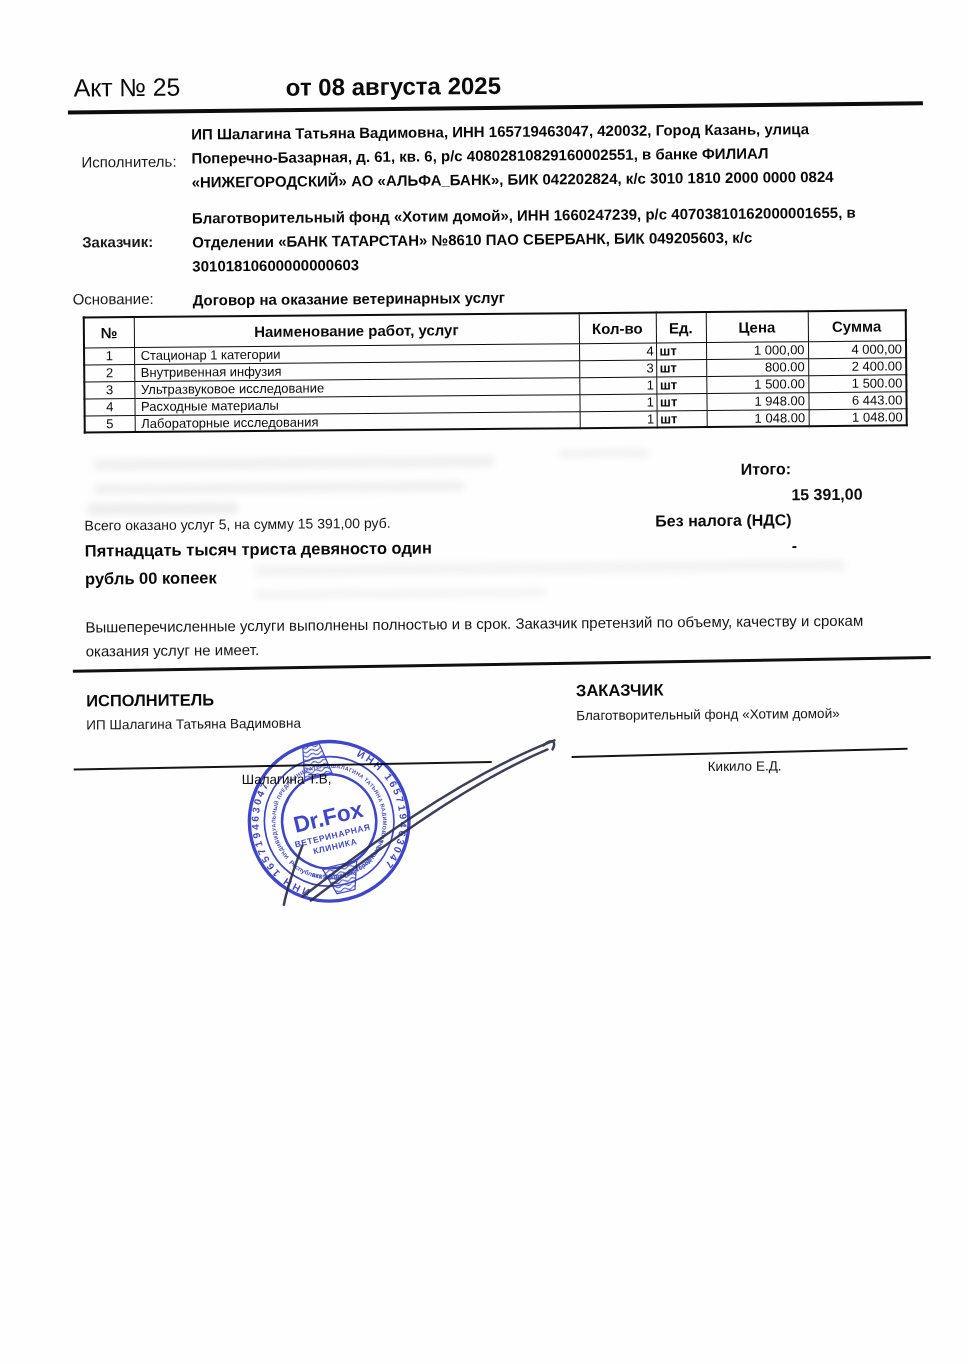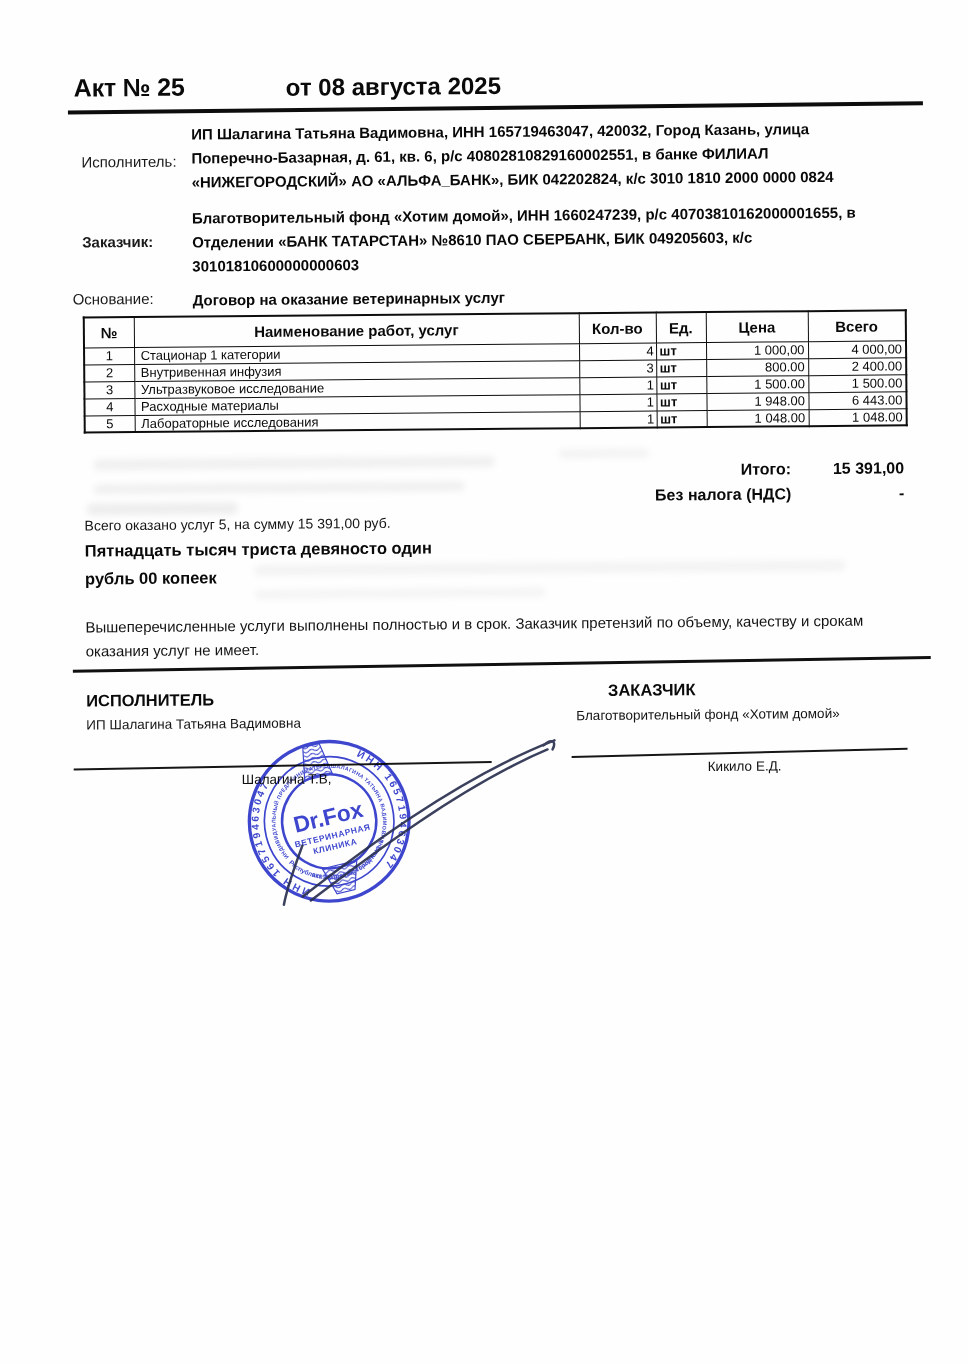--- a/index.html
+++ b/index.html
@@ -2,21 +2,21 @@
 <html><head>
 <meta charset="utf-8">
 <style>
   * { margin:0; padding:0; box-sizing:border-box; }
   html,body { width:968px; height:1364px; background:#fff; }
   body { font-family:"Liberation Sans", sans-serif; color:#141414; position:relative; overflow:hidden; }
   .sheet { position:absolute; inset:0; background:#fefefe; }
   .doc { position:absolute; inset:0; transform:rotate(-0.5deg); transform-origin:50% 42%; }
 
   
-  .title { position:absolute; left:78px; top:70px; font-size:25px; font-weight:bold; letter-spacing:-0.2px; color:#0a0a0a; }
+  .title { position:absolute; left:78px; top:70px; font-size:25px; font-weight:normal; letter-spacing:-0.2px; color:#0a0a0a; }
   .date  { position:absolute; left:290px; top:72px; font-size:24px; font-weight:bold; color:#0a0a0a; }
   .head-rule { position:absolute; left:72px; top:106px; width:855px; height:4px; background:#0d0d0d; transform:rotate(-0.12deg); }
 
   
   .p-label { position:absolute; font-size:15px; color:#1a1a1a; }
   .p-value { position:absolute; left:195px; width:730px; font-size:15px; font-weight:bold; line-height:24px; color:#090909; }
   .p-value div { white-space:nowrap; }
 
   
   .svc-table { position:absolute; left:85px; top:313px; border-collapse:collapse; table-layout:fixed; width:822px;
@@ -28,21 +28,21 @@
   .c-num  { text-align:center; }
   .c-name { text-align:left; padding-left:6px !important; }
   .c-qty  { text-align:right; padding-right:2px !important; }
   .c-unit { text-align:left;font-weight:bold; }
   .c-money{ text-align:right; }
 
   
   .totals { position:absolute; left:560px; top:459px; width:345px; font-weight:bold; font-size:16px; color:#0a0a0a; }
   .t-row { display:flex; line-height:25px; }
   .t-label { width:232px; text-align:right; }
-  .t-value { width:113px; text-align:right; }
+  .t-value { width:113px; text-align:left;margin-top:26px; }
 
   
   .sum-line   { position:absolute; left:85px; top:514px; font-size:14px; color:#161616; }
   .words-1    { position:absolute; left:85px; top:538px; font-size:16.5px; font-weight:bold; color:#0a0a0a; }
   .words-2    { position:absolute; left:85px; top:566px; font-size:16.5px; font-weight:bold; color:#0a0a0a; }
 
   .disclaimer { position:absolute; left:85px; top:612px; width:822px; font-size:15px; line-height:24px; color:#141414; }
 
   .sep-rule { position:absolute; left:72px; top:663px; width:858px; height:3.4px; background:#101010; transform:rotate(-0.42deg); }
 
@@ -99,21 +99,21 @@
           <col style="width:102px">
           <col style="width:98px">
       </colgroup>
       <thead>
         <tr>
           <th>№</th>
           <th>Наименование работ, услуг</th>
           <th>Кол-во</th>
           <th>Ед.</th>
           <th>Цена</th>
-          <th>Всего</th>
+          <th>Сумма</th>
         </tr>
       </thead>
       <tbody>
         <tr>
           <td class="c-num">1</td>
           <td class="c-name">Стационар 1 категории</td>
           <td class="c-qty">4</td>
           <td class="c-unit">шт</td>
           <td class="c-money">1 000,00</td>
           <td class="c-money">4 000,00</td>
@@ -165,21 +165,21 @@
     </div>
 
     <div class="sum-line">Всего оказано услуг 5, на сумму 15 391,00 руб.</div>
     <div class="words-1">Пятнадцать тысяч триста девяносто один</div>
     <div class="words-2">рубль 00 копеек</div>
 
     <div class="disclaimer">Вышеперечисленные услуги выполнены полностью и в срок. Заказчик претензий по объему, качеству и срокам оказания услуг не имеет.</div>
     <div class="sep-rule"></div>
 
     <div class="f-title" style="left:85px; top:688px;">ИСПОЛНИТЕЛЬ</div>
-    <div class="f-title" style="left:575px; top:682px;margin-left:32px;">ЗАКАЗЧИК</div>
+    <div class="f-title" style="left:575px; top:682px;">ЗАКАЗЧИК</div>
     <div class="f-name" style="left:85px; top:714px;">ИП Шалагина Татьяна Вадимовна</div>
     <div class="f-name" style="left:575px; top:709px;">Благотворительный фонд «Хотим домой»</div>
 
     <div class="sig-line left"></div>
     <div class="sig-line right"></div>
 
     <div class="sig-name" style="left:240px; top:770px;">Шалагина Т.В,</div>
     <div class="sig-name" style="left:706px; top:761px;">Кикило Е.Д.</div>
 
     <div class="smudge" style="left:95px;  top:456px; width:400px; height:11px;"></div>

